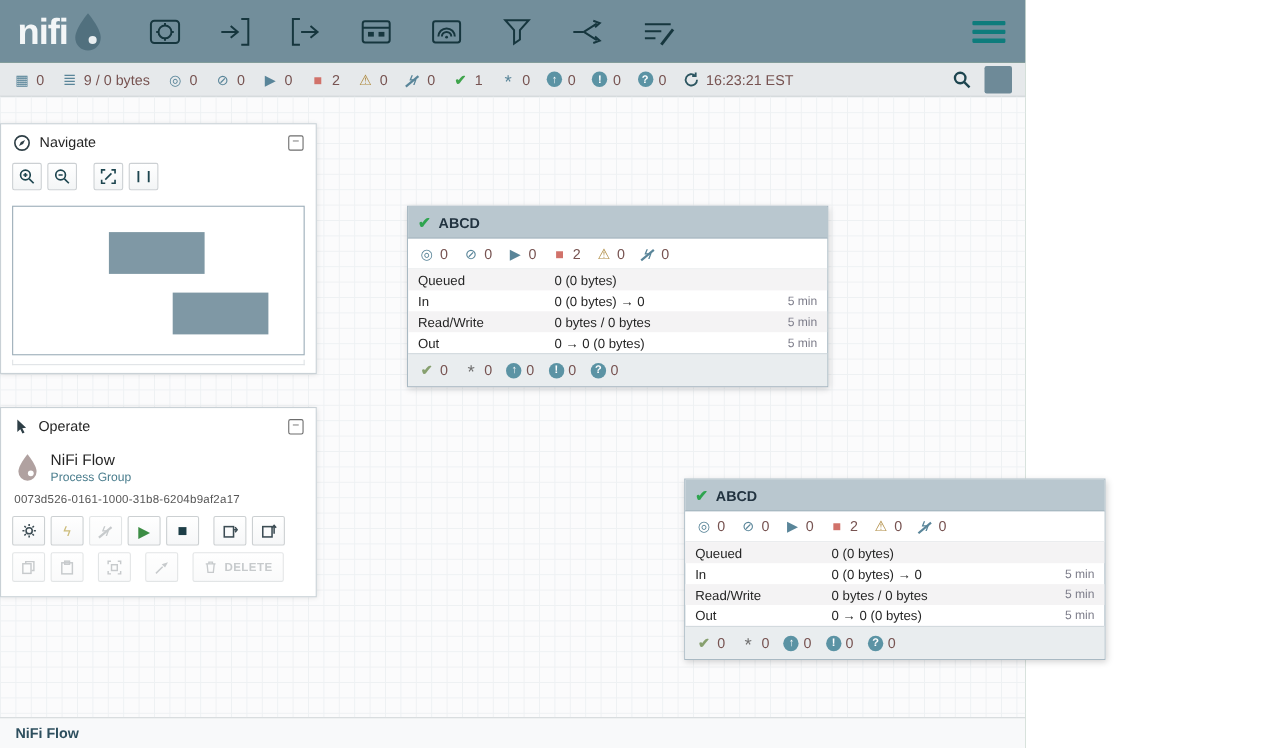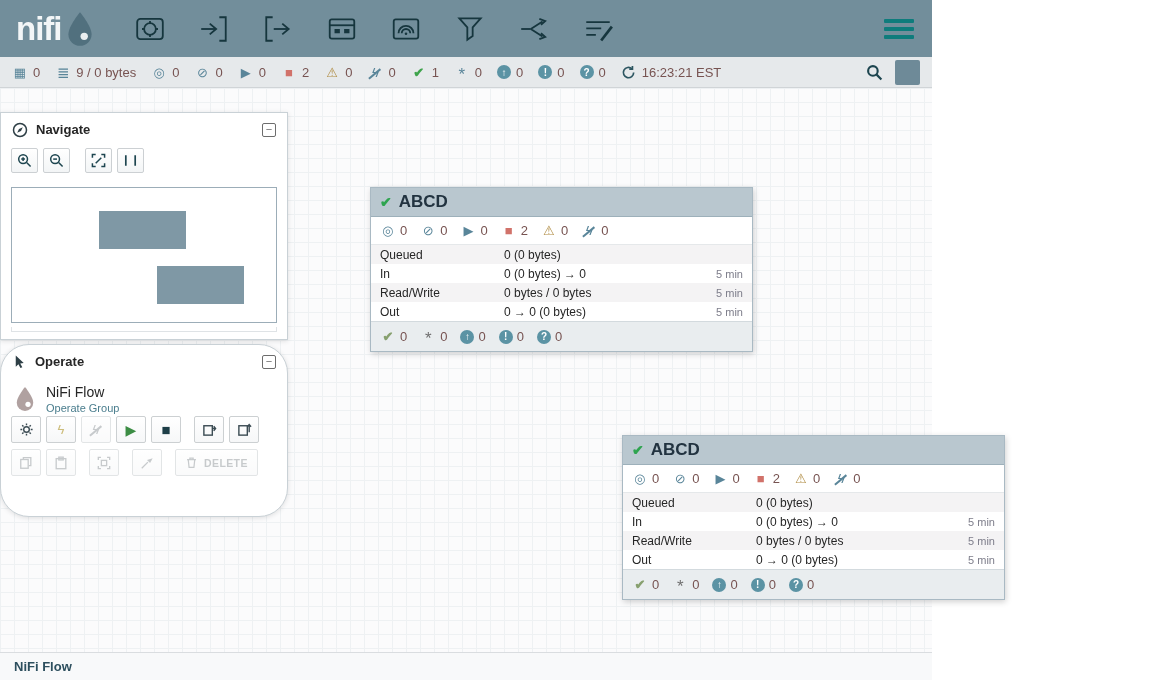--- a/index.html
+++ b/index.html
@@ -49,42 +49,42 @@
             background-size:14px 14px; }
 
   
   .pg { position:absolute; width:383px; background:#fff; border:1px solid #a9b9c3;
         box-shadow:1px 2px 6px rgba(0,0,0,.18); font-size:12px; cursor:move; }
   .pg1 { left:370px; top:99px; }
   .pg2 { left:622px; top:347px; }
   .pg-header { height:29px; background:#b9c7cf; display:flex; align-items:center; gap:7px;
                padding:0 9px; border-bottom:1px solid #9db0ba; }
   .pg-check { color:#2ea44f; font-size:14px; font-weight:bold; }
-  .pg-name { font-size:17px; font-weight:bold; color:#223340; }
+  .pg-name { font-size:13px; font-weight:bold; color:#223340; }
   .pg-stats { height:28px; display:flex; align-items:center; padding:0 9px;
               border-bottom:1px solid #e5e8ea; background:#fff; }
   .pg-stat { display:flex; align-items:center; gap:4px; margin-right:13px; }
   .pg-stat .val { color:#775351; font-size:13px; }
   .pg-row { display:flex; align-items:center; height:19px; padding:0 9px; font-size:12px;gap:40px; }
   .pg-row:nth-child(odd) { background:#f4f3f4; }
   .pg-row-label { width:84px; color:#262626; }
   .pg-row-value { flex:1; font-weight:normal; color:#262626; }
   .pg-row-window { width:42px; text-align:right; color:#7d7d8a; font-size:11px; }
   .pg-footer { height:30px; background:#e9edef; border-top:1px solid #d3dade;
                display:flex; align-items:center; padding:0 9px; }
   .f-check { color:#87a06f; font-weight:bold; }
   .f-ast { color:#6f6f6f; }
 
   
   .panel { position:absolute; width:288px; background:#fff; border:1px solid #c9d1d6;
            box-shadow:0 1px 5px rgba(0,0,0,.12); }
   .panel-nav { left:0; top:24px; height:228px; }
-  .panel-op { left:0; top:256px; height:173px;border-radius:29px; }
+  .panel-op { left:0; top:282px; height:173px; }
   .panel-header { height:33px; display:flex; align-items:center; gap:8px; padding:0 11px; }
-  .panel-title { font-size:13px; font-weight:bold; color:#262626; }
+  .panel-title { font-size:13px; font-weight:normal; color:#262626; }
   .panel-hicon { color:#2e3f46; display:flex; align-items:center; }
   .collapse { margin-left:auto; width:14px; height:14px; border:1px solid #6d6d6d; border-radius:2px;
               display:flex; align-items:center; justify-content:center; font-size:11px; line-height:1;
               color:#6d6d6d; cursor:pointer; }
   .nav-buttons { display:flex; gap:5px; padding:2px 10px 8px; }
   .nav-btn { width:27px; height:25px; border:1px solid #ccd0d3; border-radius:2px;
              background:linear-gradient(#fff,#f3f5f6); display:flex; align-items:center;
              justify-content:center; color:#1d454f; cursor:pointer; }
   .nav-btn.gap { margin-left:10px; }
   .minimap { margin:6px 10px 0; height:136px; border:1px solid #9cadb8; position:relative;
@@ -484,23 +484,24 @@
       </div>
       <div class="op-flow">
         <span style="display:flex;">
           <svg width="24" height="30" viewBox="0 0 32 38">
             <path d="M16 3 C16 3 5 16 5 24 a11 11 0 0 0 22 0 C27 16 16 3 16 3 Z" fill="#b0a1a0"></path>
             <circle cx="20" cy="26" r="3.5" fill="#ffffff"></circle>
           </svg>
         </span>
         <span>
           <div class="op-flow-name">NiFi Flow</div>
-          <div class="op-flow-type">Operate Group</div>
-        </span>
-      </div>
+          <div class="op-flow-type">Process Group</div>
+        </span>
+      </div>
+      <div class="op-id">0073d526-0161-1000-31b8-6204b9af2a17</div>
       <div class="op-row">
         <span class="op-btn gear-c">
           <svg width="15" height="15" viewBox="0 0 16 16" fill="none" stroke="currentColor" stroke-width="1.5">
             <circle cx="8" cy="8" r="3"></circle>
             <path d="M8 1.5 V3.5 M8 12.5 V14.5 M1.5 8 H3.5 M12.5 8 H14.5 M3.4 3.4 L4.8 4.8 M11.2 11.2 L12.6 12.6 M12.6 3.4 L11.2 4.8 M4.8 11.2 L3.4 12.6"></path>
           </svg>
         </span>
         <span class="op-btn bolt-c">
           <span class="ic" style="color:inherit;">ϟ</span>
         </span>

